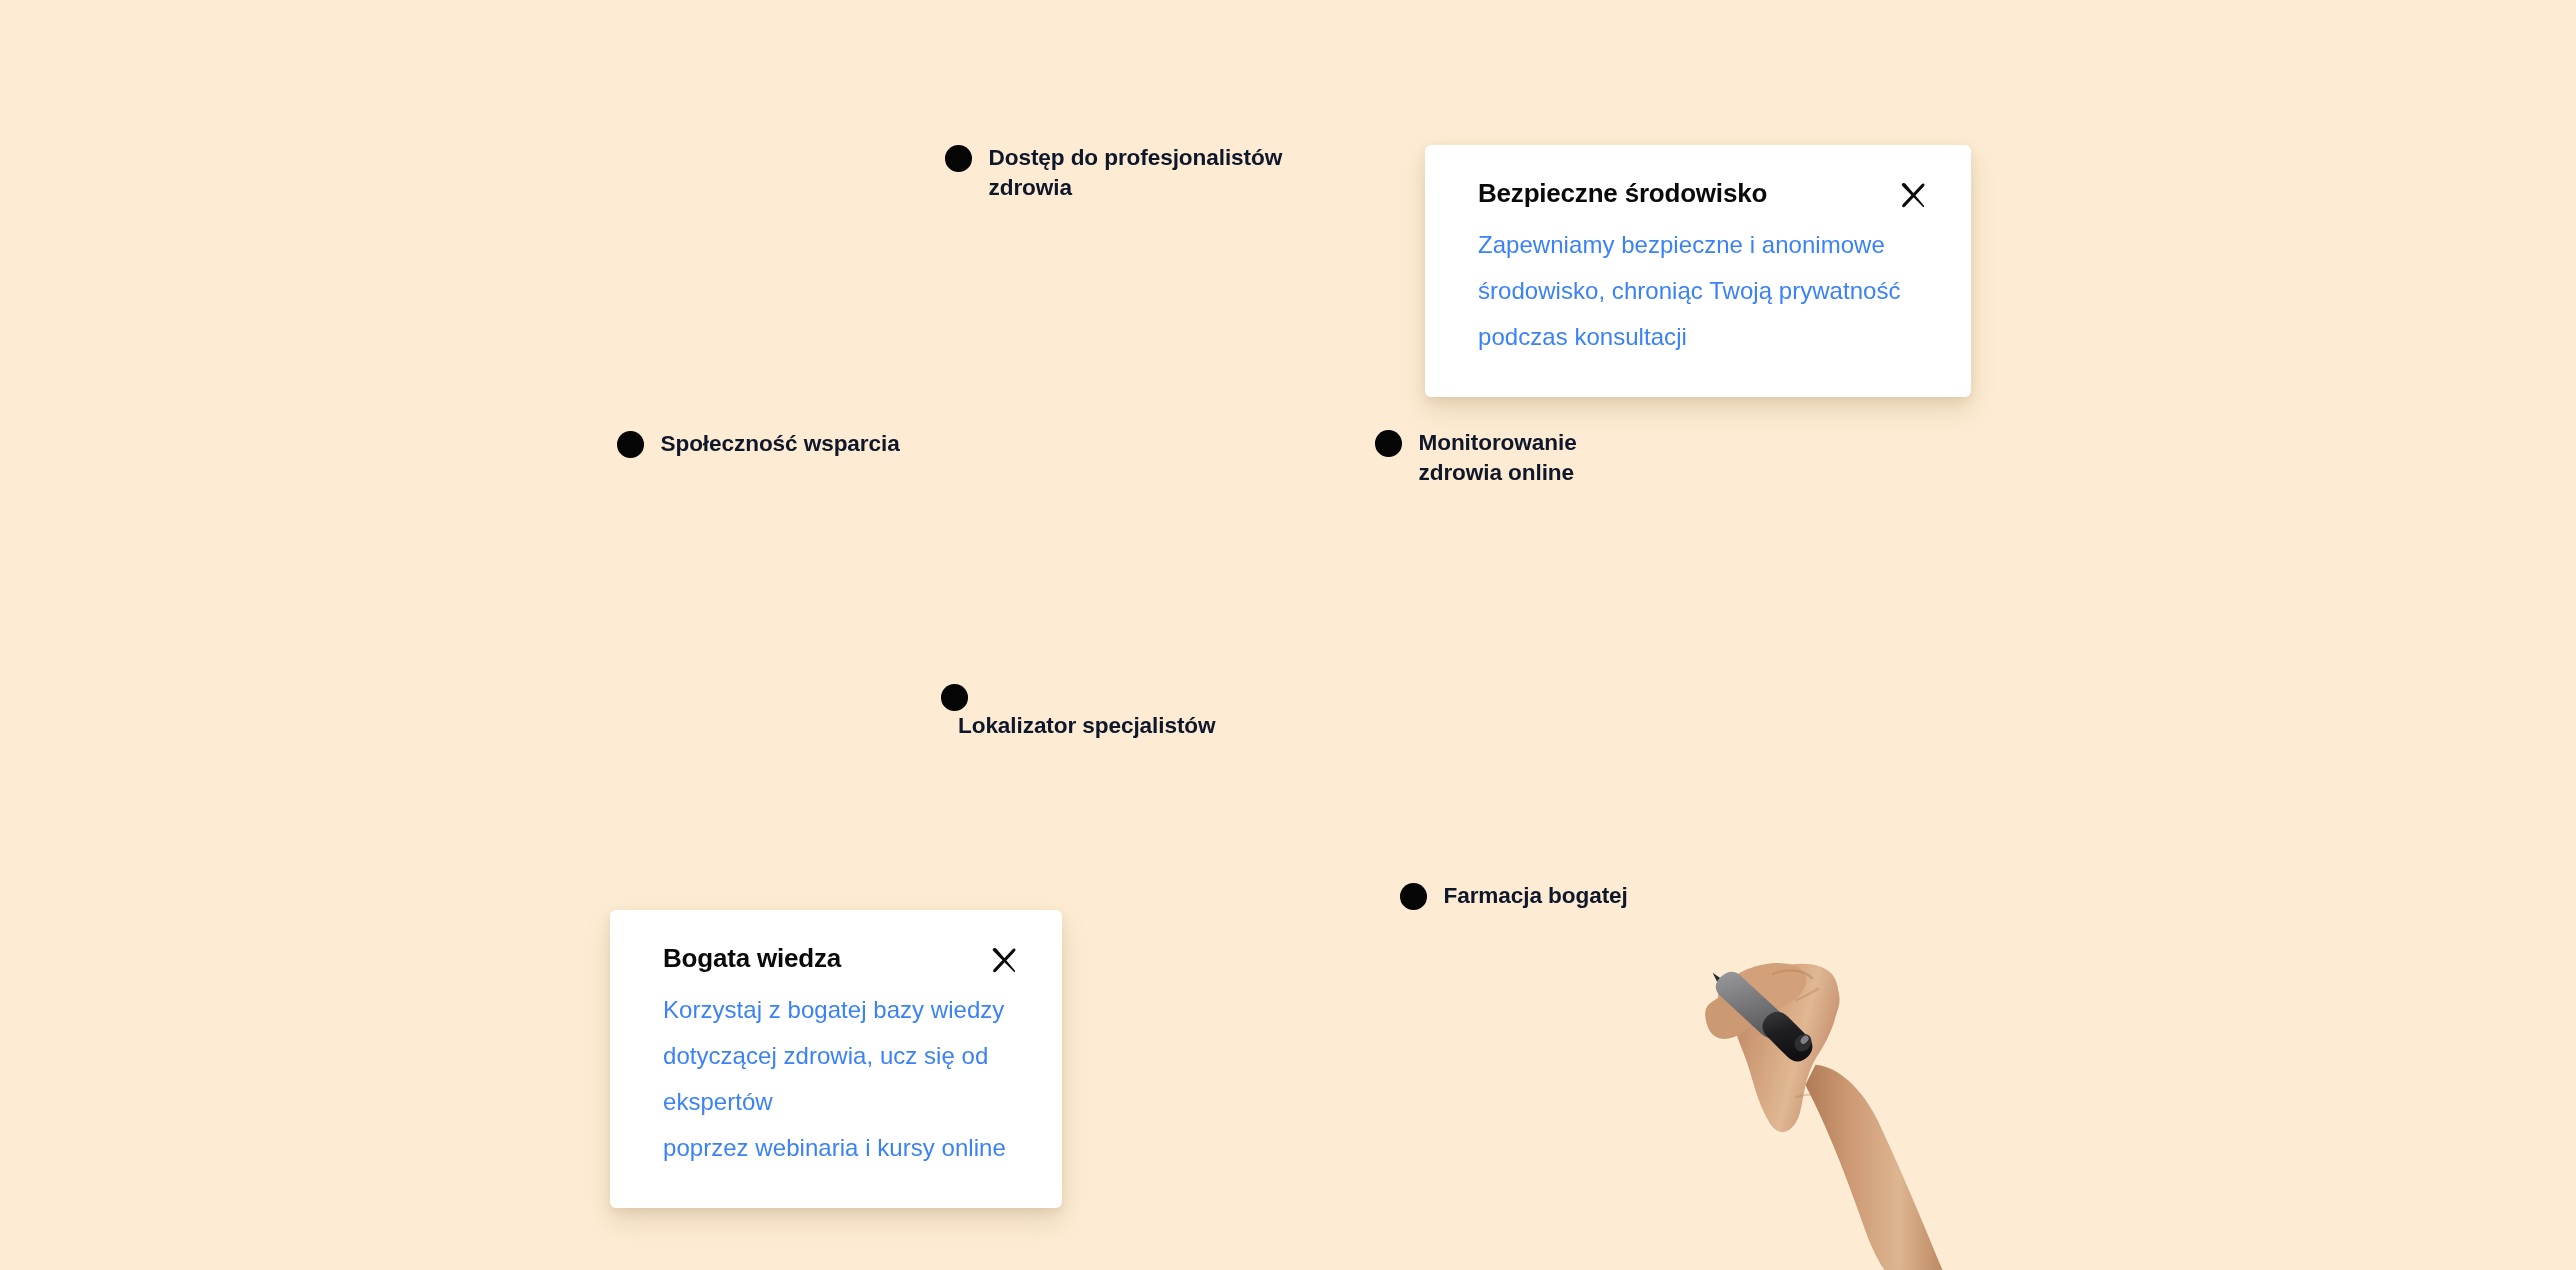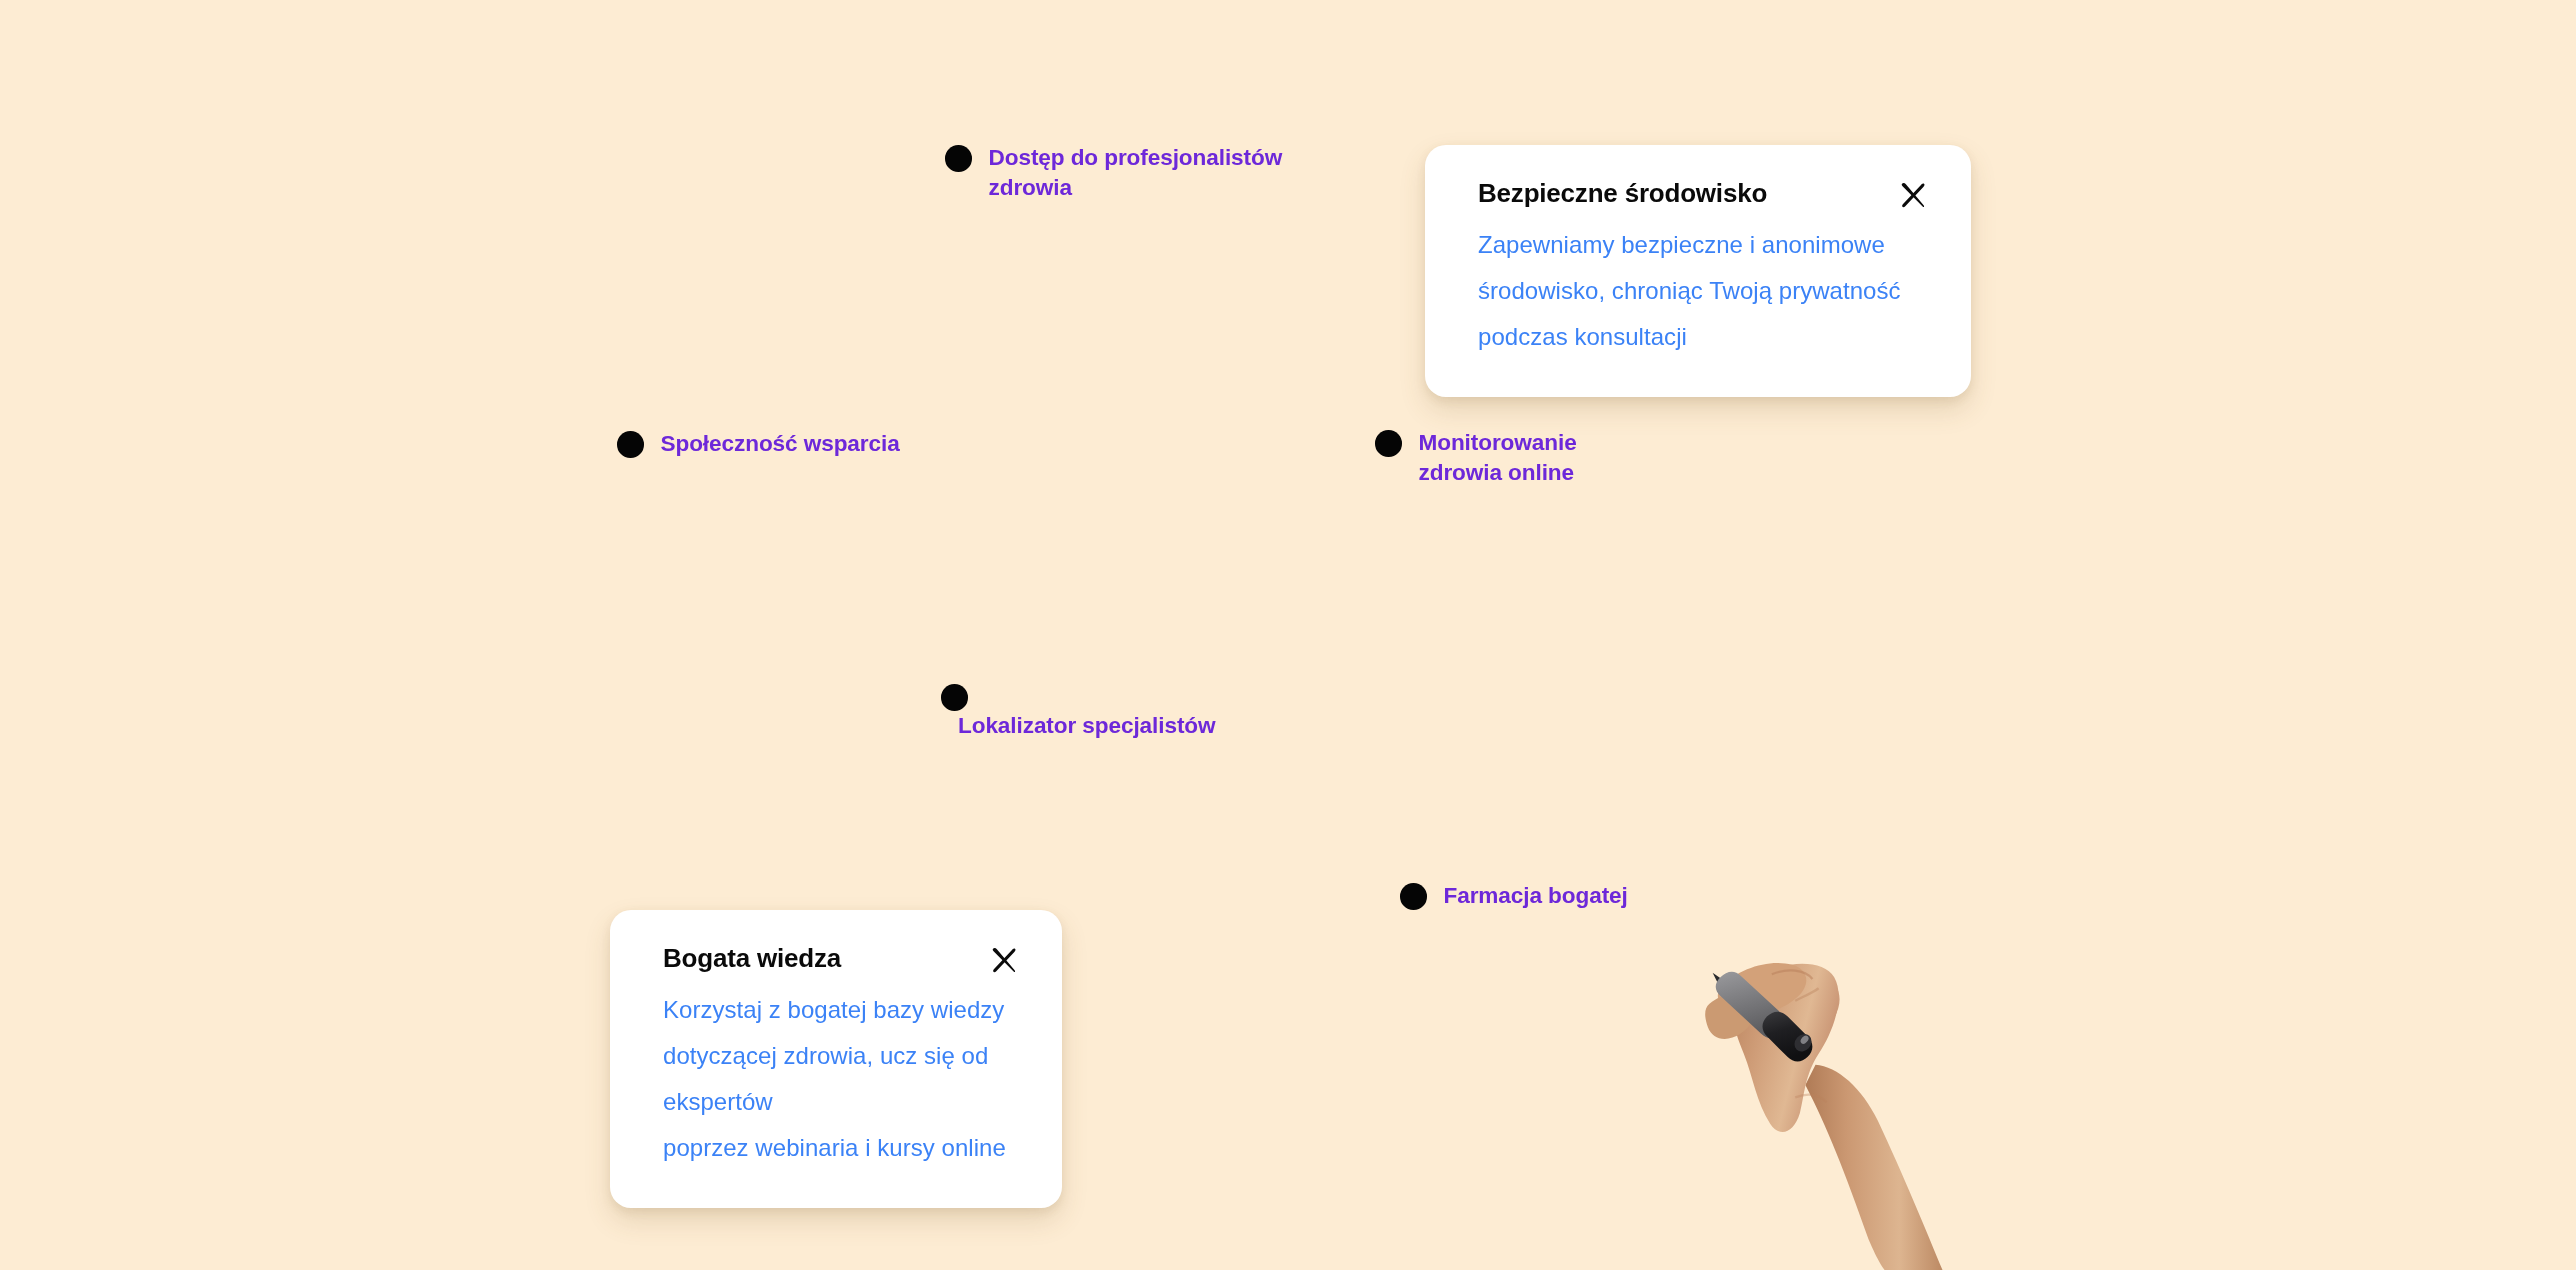--- a/index.html
+++ b/index.html
@@ -40,21 +40,21 @@
     border-radius: 50%;
     background: #050505;
     flex: 0 0 auto;
     margin-top: 3.1px;
   }
   .hotspot-label {
     margin-left: 17px;
     font-size: 22.6px;
     font-weight: 700;
     line-height: 1.32;
-    color: #6d28d9;
+    color: #0f172a;
     letter-spacing: -0.1px;
     white-space: pre-line;
     padding-top: 0.8px;
   }
 
   
   .card-wrap {
     position: absolute;
   }
   .card-dot {
@@ -64,21 +64,21 @@
     border-radius: 50%;
     background: #050505;
     top: 11px;
     left: 11px;
     z-index: 1;
   }
   .card {
     position: relative;
     z-index: 2;
     background: #ffffff;
-    border-radius: 21px;
+    border-radius: 6px;
     box-shadow: 0 12.5px 26.5px rgba(120, 86, 40, 0.16),
                 0 3.1px 9.4px rgba(120, 86, 40, 0.10);
     padding: 33px 37px 37px 53px;
     box-sizing: border-box;
   }
   .card-title {
     font-size: 26px;
     font-weight: 700;
     color: #0a0a0a;
     letter-spacing: -0.2px;

